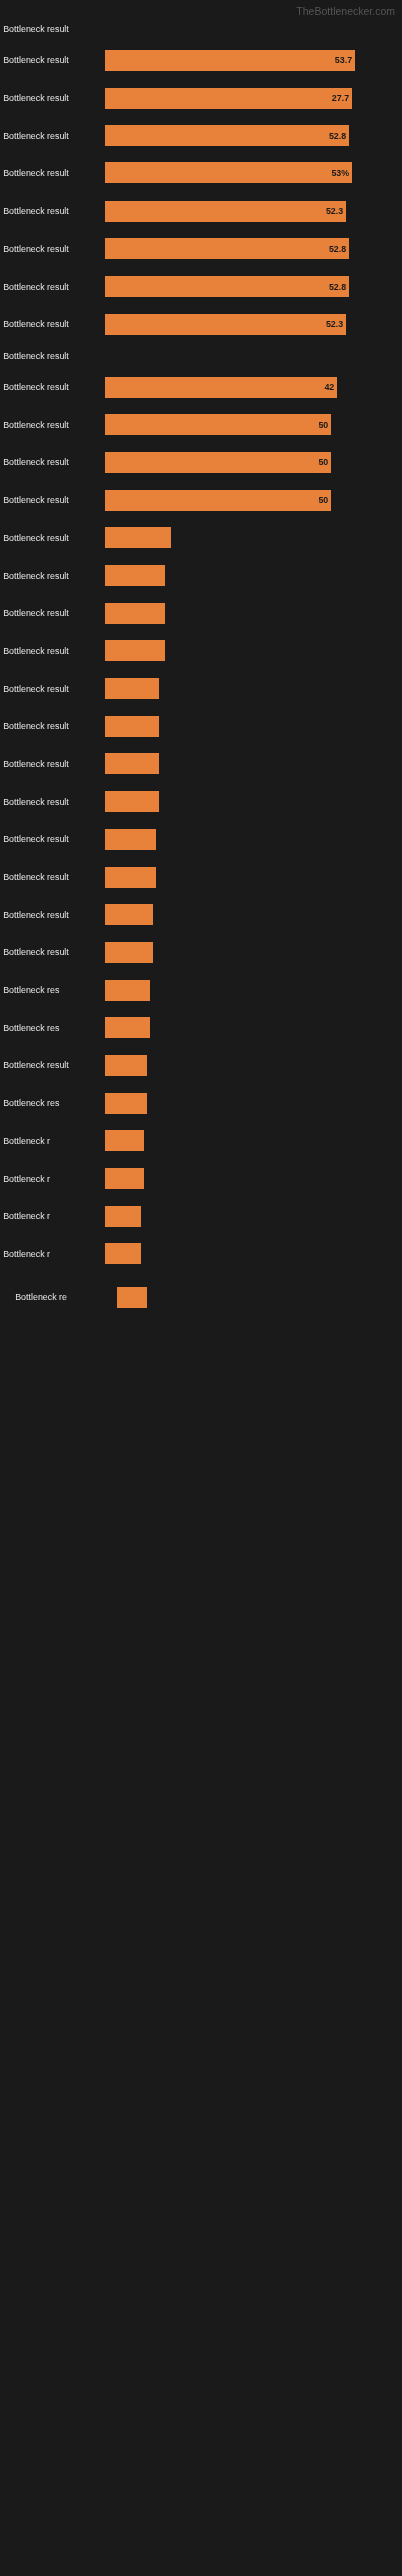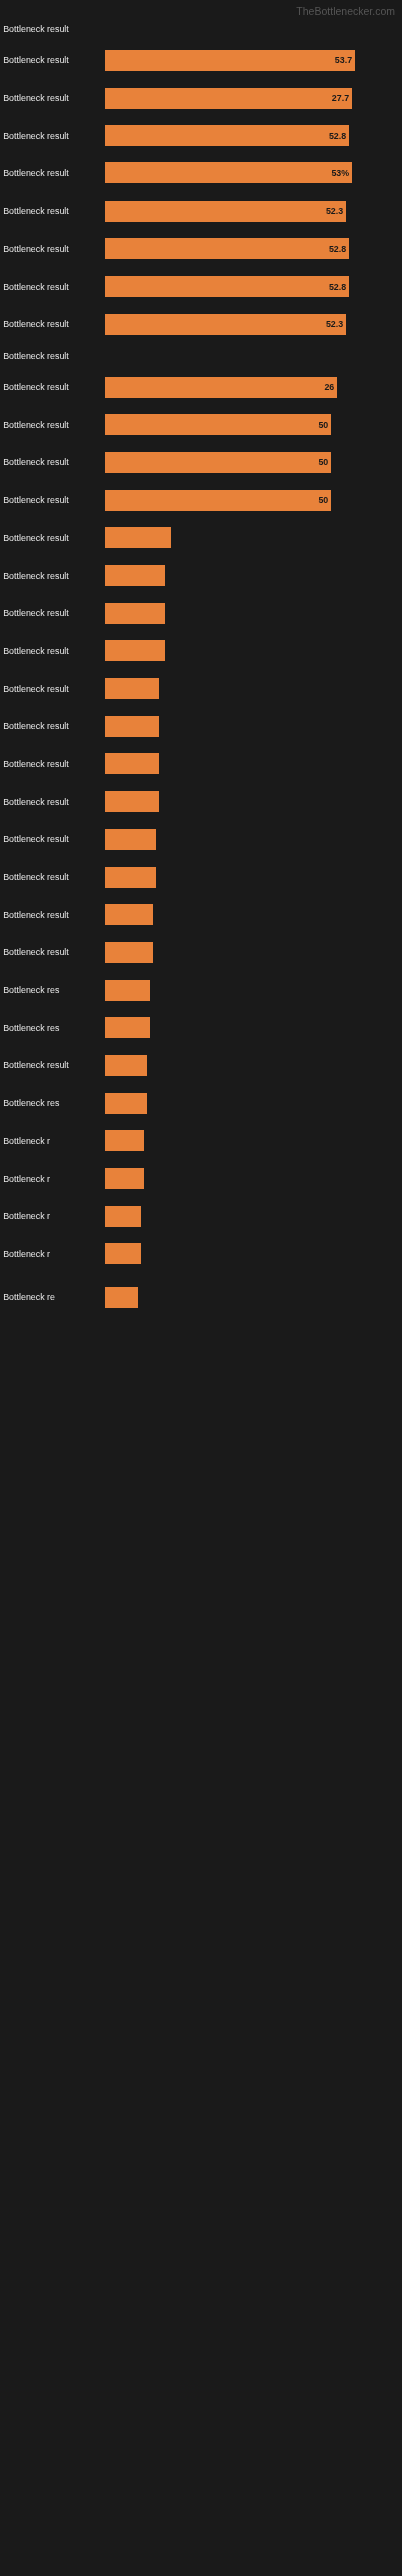--- a/index.html
+++ b/index.html
@@ -105,21 +105,21 @@
     </div>
     <div style="height: 5.6px; background: rgb(26, 26, 26);"></div>
     <div style="display: flex; align-items: center; margin-bottom: 1.6px; padding: 4px 0px;">
       <span style="color: rgb(232, 232, 232); font-size: 8.9px; white-space: nowrap; overflow: hidden; width: 105px; min-width: 40px; padding-left: 3.2px; flex-shrink: 0;">Bottleneck result</span>
     </div>
     <div style="height: 5.6px; background: rgb(26, 26, 26);"></div>
     <div style="display: flex; align-items: center; margin-bottom: 1.6px; padding: 4px 0px;">
       <span style="color: rgb(232, 232, 232); font-size: 8.9px; white-space: nowrap; overflow: hidden; width: 105px; min-width: 40px; padding-left: 3.2px; flex-shrink: 0;">Bottleneck result</span>
       <div style="flex: 1 1 0%; display: flex; align-items: center; height: 22.5px;">
         <div style="height: 21px; background: rgb(232, 130, 58); display: flex; align-items: center; justify-content: flex-end; padding-right: 3.2px; width: 78%; min-width: 16px;">
-          <span style="color: rgb(26, 26, 26); font-size: 8.9px; font-weight: bold; white-space: nowrap;">26</span>
+          <span style="color: rgb(26, 26, 26); font-size: 8.9px; font-weight: bold; white-space: nowrap;">42</span>
         </div>
       </div>
     </div>
     <div style="height: 5.6px; background: rgb(26, 26, 26);"></div>
     <div style="display: flex; align-items: center; margin-bottom: 1.6px; padding: 4px 0px;">
       <span style="color: rgb(232, 232, 232); font-size: 8.9px; white-space: nowrap; overflow: hidden; width: 105px; min-width: 40px; padding-left: 3.2px; flex-shrink: 0;">Bottleneck result</span>
       <div style="flex: 1 1 0%; display: flex; align-items: center; height: 22.5px;">
         <div style="height: 21px; background: rgb(232, 130, 58); display: flex; align-items: center; justify-content: flex-end; padding-right: 3.2px; width: 76%; min-width: 16px;">
           <span style="color: rgb(26, 26, 26); font-size: 8.9px; font-weight: bold; white-space: nowrap;">50</span>
         </div>
@@ -278,21 +278,21 @@
     </div>
     <div style="height: 5.6px; background: rgb(26, 26, 26);"></div>
     <div style="display: flex; align-items: center; margin-bottom: 1.6px; padding: 4px 0px;">
       <span style="color: rgb(232, 232, 232); font-size: 8.9px; white-space: nowrap; overflow: hidden; width: 105px; min-width: 40px; padding-left: 3.2px; flex-shrink: 0;">Bottleneck r</span>
       <div style="flex: 1 1 0%; display: flex; align-items: center; height: 22.5px;">
         <div style="height: 21px; background: rgb(232, 130, 58); display: flex; align-items: center; justify-content: flex-end; padding-right: 3.2px; width: 12%; min-width: 16px;"></div>
       </div>
     </div>
     <div style="height: 5.6px; background: rgb(26, 26, 26);"></div>
     <div style="height: 5.6px; background: rgb(26, 26, 26);"></div>
-    <div style="display: flex; align-items: center; margin-bottom: 1.6px; padding: 4px 0px; justify-content: center;">
+    <div style="display: flex; align-items: center; margin-bottom: 1.6px; padding: 4px 12px; justify-content: center;">
       <span style="color: rgb(232, 232, 232); font-size: 8.9px; white-space: nowrap; overflow: hidden; width: 105px; min-width: 40px; padding-left: 3.2px; flex-shrink: 0;">Bottleneck re</span>
       <div style="flex: 1 1 0%; display: flex; align-items: center; height: 22.5px;">
         <div style="height: 21px; background: rgb(232, 130, 58); display: flex; align-items: center; justify-content: flex-end; padding-right: 3.2px; width: 11%; min-width: 16px;"></div>
       </div>
     </div>
     <div style="height: 5.6px; background: rgb(26, 26, 26);"></div>
   </div>
 
 
 </body></html>

